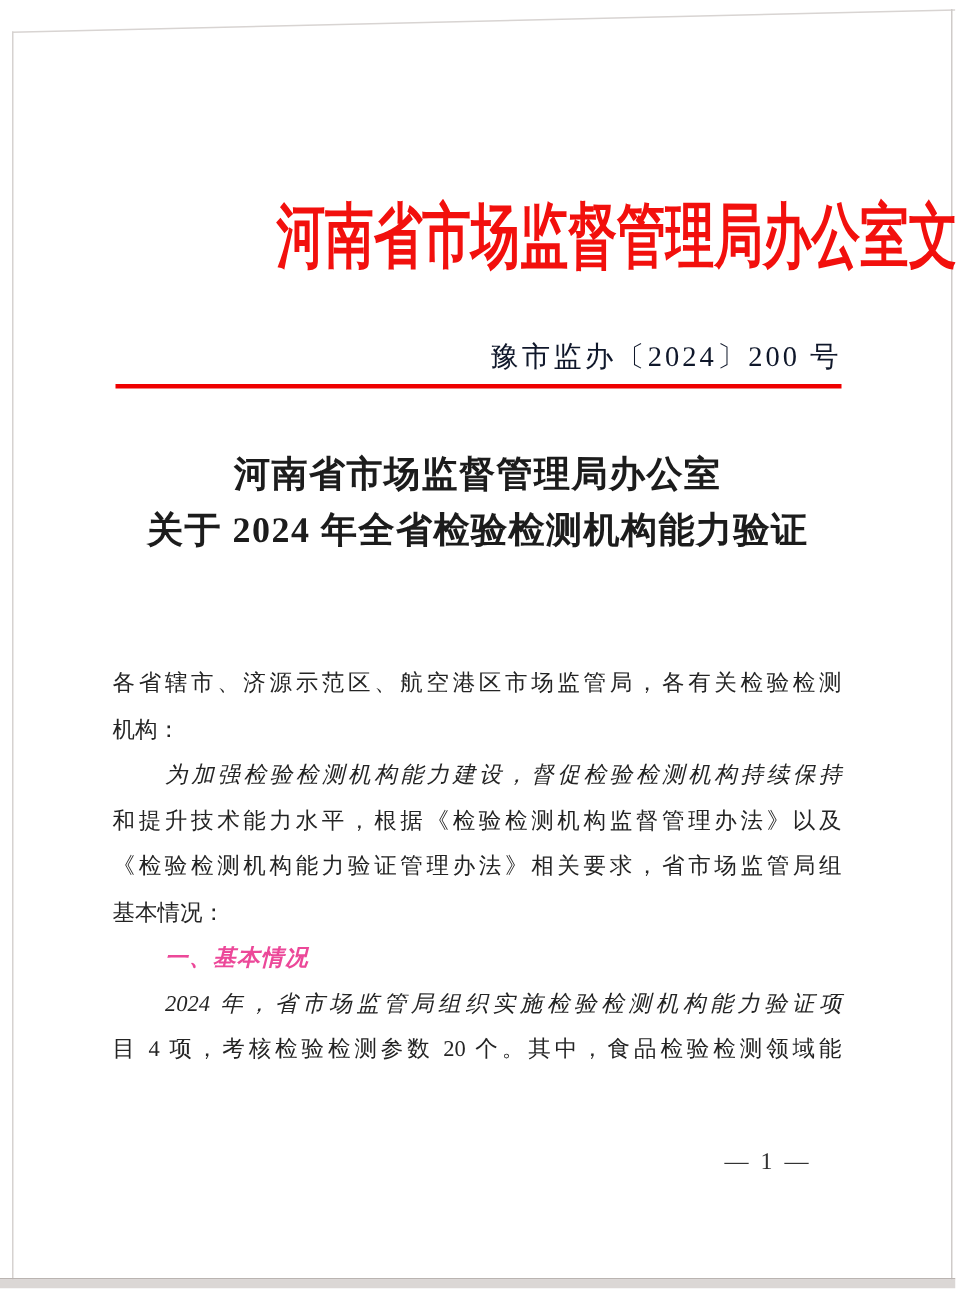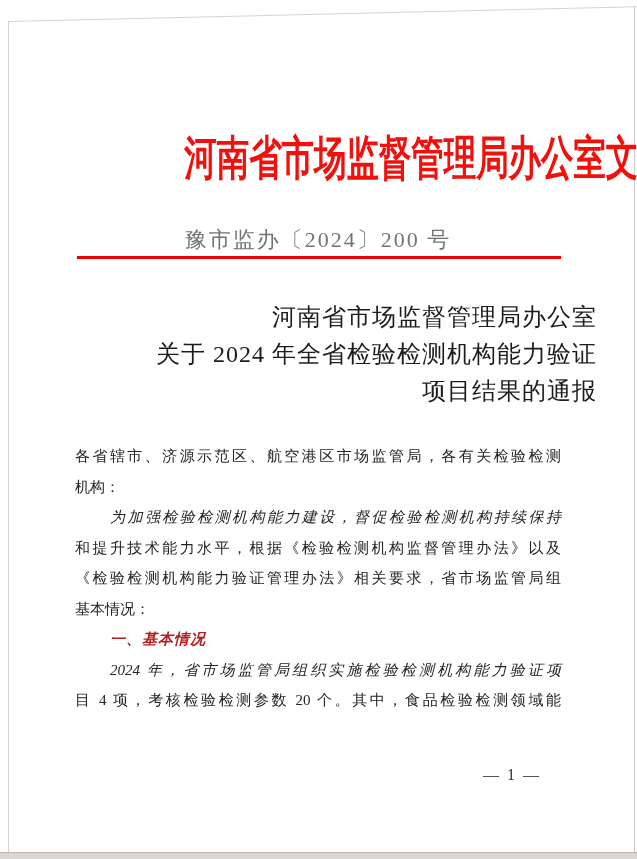--- a/index.html
+++ b/index.html
@@ -66,41 +66,41 @@
   }
   .letterhead .squeeze {
     display: inline-block;
     transform: scaleX(0.69);
     transform-origin: center center;
   }
   .doc-number {
     position: absolute;
     left: 75px; top: 225px;
     width: 486px;
-    text-align: center;
-    font-size: 22px;
+    text-align: right;
+    font-size: 19px;
     letter-spacing: 2px;
-    color: #737373;
+    color: #0f172a;
     white-space: nowrap;
   }
   .red-divider {
     position: absolute;
     left: 77px; top: 256px;
     width: 484px; height: 3px;
     background: #ef0000;
   }
 
   
   .doc-title {
     position: absolute;
     left: 40px; top: 299px;
     width: 557px;
-    text-align: right;
+    text-align: center;
     font-size: 24px;
-    font-weight: 400;
+    font-weight: 700;
     line-height: 37px;
     letter-spacing: 1px;
     color: #1c1c1c;
   }
 
   
   .doc-body {
     position: absolute;
     left: 75px; top: 441px;
     width: 486px;
@@ -117,21 +117,21 @@
     text-justify: inter-character;
   }
   .indent {
     text-indent: 35px;
     font-style: italic;
   }
   .heading {
     font-family: "Liberation Sans", "DejaVu Sans", sans-serif;
     font-weight: 700;
     letter-spacing: 1px;
-    color: #b91c1c;
+    color: #ec4899;
   }
 
   
   .page-number {
     position: absolute;
     left: 75px; top: 766px;
     width: 486px;
     padding-right: 20px;
     box-sizing: border-box;
     text-align: right;
@@ -155,21 +155,20 @@
     <span class="squeeze">河南省市场监督管理局办公室文件</span>
   </div>
 
   <div class="doc-number">豫市监办〔2024〕200 号</div>
 
   <div class="red-divider"></div>
 
   <div class="doc-title">
     <div class="title-line">河南省市场监督管理局办公室</div>
     <div class="title-line">关于 2024 年全省检验检测机构能力验证</div>
-    <div class="title-line">项目结果的通报</div>
   </div>
 
   <div class="doc-body">
     <div class="bline fill">各省辖市、济源示范区、航空港区市场监管局，各有关检验检测</div>
     <div class="bline">机构：</div>
     <div class="bline fill indent">为加强检验检测机构能力建设，督促检验检测机构持续保持</div>
     <div class="bline fill">和提升技术能力水平，根据《检验检测机构监督管理办法》以及</div>
     <div class="bline fill">《检验检测机构能力验证管理办法》相关要求，省市场监管局组</div>
     <div class="bline">基本情况：</div>
     <div class="bline heading indent">一、基本情况</div>

